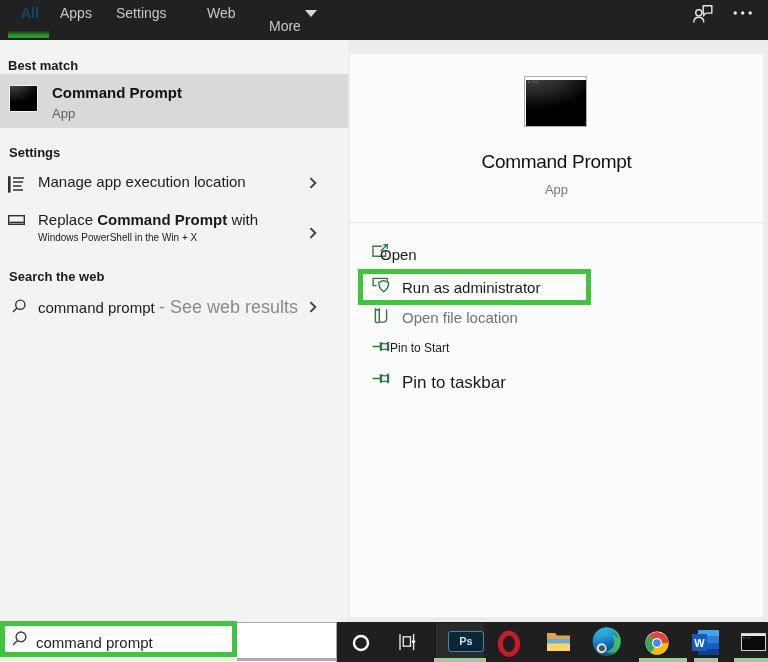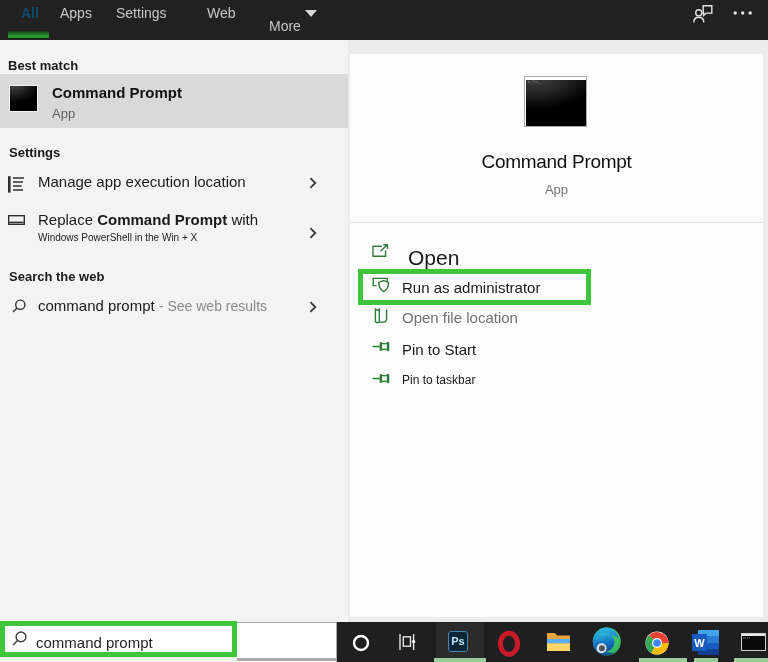--- a/index.html
+++ b/index.html
@@ -64,21 +64,21 @@
 <div class="abs" style="left:38px;top:232px;font-size:10px;color:#1b1b1b;">Windows PowerShell in the Win + X</div>
 <svg class="abs" style="left:309px;top:227px;" width="9" height="12" viewBox="0 0 9 12">
     <path d="M1.4 1.1l4.9 4.9-4.9 4.9" stroke="#3f3f3f" stroke-width="1.9" fill="none"></path>
   </svg>
 
 <div class="abs" style="left:9px;top:269px;font-size:13px;font-weight:bold;color:#1a1a1a;">Search the web</div>
 <svg class="abs" style="left:12px;top:299px;" width="14" height="14" viewBox="0 0 14 14">
   <circle cx="8.3" cy="5.7" r="4.6" stroke="#333" stroke-width="1.4" fill="none"></circle>
   <path d="M5 9l-4 4" stroke="#333" stroke-width="1.4"></path>
 </svg>
-<div class="abs" style="left:38px;top:297px;font-size:15px;color:#1b1b1b;">command prompt <span style="color:#8a8a8a;font-size:14px;">- See web results</span></div>
+<div class="abs" style="left:38px;top:297px;font-size:15px;color:#1b1b1b;">command prompt <span style="color:#8a8a8a;font-size:18px;">- See web results</span></div>
 <svg class="abs" style="left:309px;top:301px;" width="9" height="12" viewBox="0 0 9 12">
     <path d="M1.4 1.1l4.9 4.9-4.9 4.9" stroke="#3f3f3f" stroke-width="1.9" fill="none"></path>
   </svg>
 
 <div class="abs" style="left:348px;top:40px;width:420px;height:582px;background:#ececec;"></div>
 <div class="abs" style="left:350px;top:54px;width:413px;height:563px;background:#fcfcfc;"></div>
 
 <div class="abs" style="left:524px;top:76px;width:63px;height:51px;background:#fdfdfd;box-shadow:0 0 0 1px #ababab inset;"></div>
 <div class="abs" style="left:525.5px;top:80px;width:60px;height:45.5px;background:radial-gradient(130% 95% at 15% -12%, #454545 0%, #252525 42%, #0b0b0b 68%, #000 80%);"></div>
 <div class="abs" style="left:528px;top:80px;font-size:5px;transform:scale(0.8);transform-origin:0 0;color:#9a9a9a;font-family:'Liberation Mono',monospace;">C:\&gt;_</div>
@@ -87,21 +87,21 @@
 <div class="abs" style="left:350px;top:182px;width:413px;text-align:center;font-size:13px;color:#767676;">App</div>
 
 <div class="abs" style="left:350px;top:222px;width:413px;height:1px;background:#e2e2e2;"></div>
 
 <svg class="abs" style="left:372px;top:244px;" width="17" height="13" viewBox="0 0 17 13">
   <g stroke="#2e7a39" stroke-width="1.4" fill="none">
     <path d="M9.8 2.2H1v10h12.6V6.6"></path>
     <path d="M8.6 7.2l6.6-6.4M11.2 0.7h4.2v4.2"></path>
   </g>
 </svg>
-<div class="abs" style="left:408px;top:246px;font-size:21px;color:#1b1b1b;">Open</div>
+<div class="abs" style="left:380px;top:246px;font-size:15px;color:#1b1b1b;">Open</div>
 
 <div class="abs" style="left:358px;top:269px;width:233px;height:36px;border:5px solid #3ec53b;box-sizing:border-box;"></div>
 <svg class="abs" style="left:372px;top:277px;" width="18" height="16" viewBox="0 0 18 16">
   <g stroke="#2e7a39" stroke-width="1.4" fill="none">
     <path d="M4.5 8.6H1.2V1.4h14v3.4"></path>
     <path d="M11.7 3.6l4.9 1.8c0 4-1.6 7.2-4.9 9.2-3.3-2-4.9-5.2-4.9-9.2z" fill="#fdfdfd"></path>
   </g>
 </svg>
 <div class="abs" style="left:402px;top:279px;font-size:15px;color:#1b1b1b;">Run as administrator</div>
 
@@ -114,31 +114,31 @@
 <div class="abs" style="left:402px;top:309px;font-size:15px;color:#737373;">Open file location</div>
 
 <svg class="abs" style="left:372px;top:341px;" width="18" height="11" viewBox="0 0 18 11">
   <g stroke="#2e7a39" fill="none">
     <path d="M0.5 5.5h7.5" stroke-width="1.5"></path>
     <path d="M8.6 1.2v8.6" stroke-width="1.8"></path>
     <path d="M9.5 2.2c2 0.9 4 0.9 6 0v6.6c-2-0.9-4-0.9-6 0z" stroke-width="1.3" fill="#fdfdfd"></path>
     <path d="M16.3 0.8v9.4" stroke-width="1.8"></path>
   </g>
 </svg>
-<div class="abs" style="left:402px;top:341px;font-size:15px;color:#1b1b1b;">Pin to Start</div>
+<div class="abs" style="left:390px;top:341px;font-size:12px;color:#1b1b1b;">Pin to Start</div>
 
 <svg class="abs" style="left:372px;top:373px;" width="18" height="11" viewBox="0 0 18 11">
   <g stroke="#2e7a39" fill="none">
     <path d="M0.5 5.5h7.5" stroke-width="1.5"></path>
     <path d="M8.6 1.2v8.6" stroke-width="1.8"></path>
     <path d="M9.5 2.2c2 0.9 4 0.9 6 0v6.6c-2-0.9-4-0.9-6 0z" stroke-width="1.3" fill="#fdfdfd"></path>
     <path d="M16.3 0.8v9.4" stroke-width="1.8"></path>
   </g>
 </svg>
-<div class="abs" style="left:402px;top:373px;font-size:12px;color:#1b1b1b;">Pin to taskbar</div>
+<div class="abs" style="left:402px;top:373px;font-size:17px;color:#1b1b1b;">Pin to taskbar</div>
 
 <div class="abs" style="left:0;top:622px;width:768px;height:40px;background:#1f1f1f;"></div>
 
 <div class="abs" style="left:0;top:622px;width:337px;height:40px;background:#fff;border-top:1px solid #a8a8a8;border-right:1px solid #a8a8a8;box-sizing:border-box;"></div>
 <div class="abs" style="left:237px;top:658px;width:100px;height:3px;background:#ababab;"></div>
 <div class="abs" style="left:0;top:657px;width:237px;height:5px;background:#edf6ea;"></div>
 <svg class="abs" style="left:12px;top:631px;" width="15" height="15" viewBox="0 0 15 15">
   <circle cx="9" cy="5.9" r="4.9" stroke="#3c3c3c" stroke-width="1.4" fill="none"></circle>
   <path d="M5.5 9.5l-4.5 4.5" stroke="#3c3c3c" stroke-width="1.4"></path>
 </svg>
@@ -152,21 +152,21 @@
 
 <svg class="abs" style="left:399px;top:634px;" width="20" height="16" viewBox="0 0 20 16">
   <g stroke="#e4e4e4" stroke-width="1.4" fill="none">
     <path d="M1 0v16M14.6 0v16"></path>
     <rect x="4.3" y="2.8" width="7.2" height="9.4"></rect>
   </g>
   <circle cx="14.6" cy="7.6" r="1.7" fill="#fff"></circle>
 </svg>
 
 <div class="abs" style="left:436px;top:623px;width:48px;height:35px;background:#2b2b2b;"></div>
-<div class="abs" style="left:448px;top:631px;width:20px;height:21px;background:#0d2635;border:1px solid #3f87b5;border-radius:3px;box-sizing:border-box;color:#bfe3f9;font-size:11px;font-weight:bold;text-align:center;line-height:19px;">Ps</div>
+<div class="abs" style="left:448px;top:631px;width:36px;height:21px;background:#0d2635;border:1px solid #3f87b5;border-radius:3px;box-sizing:border-box;color:#bfe3f9;font-size:11px;font-weight:bold;text-align:center;line-height:19px;">Ps</div>
 
 <svg class="abs" style="left:496px;top:630px;" width="26" height="27" viewBox="0 0 26 27">
   <ellipse cx="13" cy="13.8" rx="8.6" ry="10.6" fill="none" stroke="#c81a28" stroke-width="5"></ellipse>
 </svg>
 
 <svg class="abs" style="left:546px;top:630px;" width="25" height="24" viewBox="0 0 25 24">
   <path d="M1 3h8l2 2.6h13V21H1z" fill="#e9a23b"></path>
   <rect x="1" y="9" width="23" height="4.5" fill="#58aef0"></rect>
   <path d="M1 13.5h23v7.5H1z" fill="#ffd664"></path>
 </svg>

